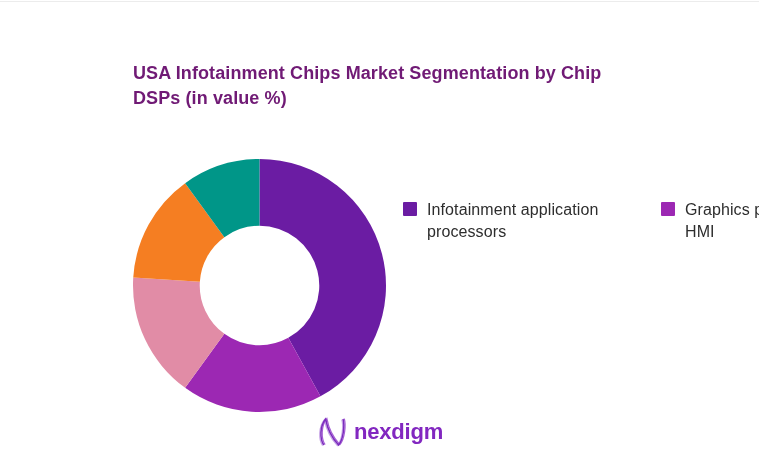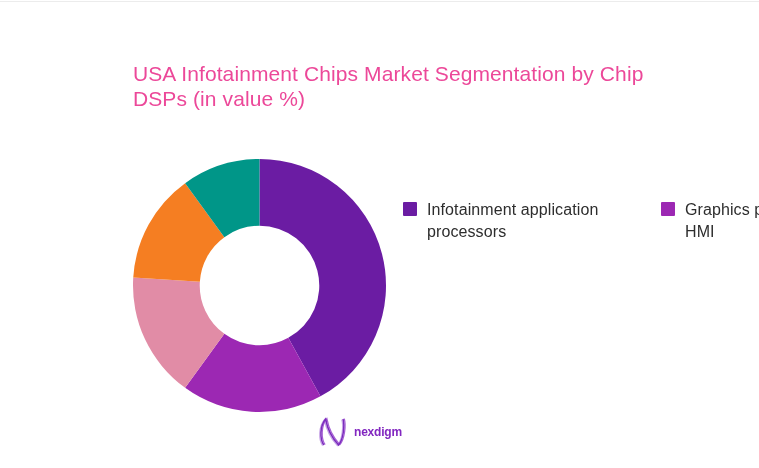--- a/index.html
+++ b/index.html
@@ -9,22 +9,22 @@
     font-family: "Liberation Sans", sans-serif;
     position: relative;
     overflow: hidden;
   }
   .top-hairline {
     position: absolute; top: 1px; left: 0; width: 759px; height: 1px;
     background: #ececec;
   }
   .chart-title {
     position: absolute; left: 133px; top: 61px; width: 520px;
-    font-size: 21px; line-height: 25px; color: #ec4899;
-    letter-spacing: 0.1px; font-weight: 400;
+    font-size: 18px; line-height: 25px; color: #701a75;
+    letter-spacing: 0.1px; font-weight: 700;
   }
   .chart-title .line { display: block; }
   .donut-wrap {
     position: absolute; left: 132px; top: 158px;
     width: 255px; height: 255px;
   }
   .legend {
     position: absolute; left: 403px; top: 199px;
     display: flex; flex-direction: row;
   }
@@ -36,21 +36,21 @@
   .legend-label {
     width: 234px; font-size: 16px; line-height: 22px;
     color: #2d2d2d; letter-spacing: 0.1px;
   }
   .logo {
     position: absolute; left: 317px; top: 415px;
     display: flex; align-items: center;
   }
   .logo-mark { width: 32px; height: 34px; margin-right: 5px; }
   .logo-text {
-    font-size: 12px; font-weight: 700; color: #8227c0;
+    font-size: 22px; font-weight: 700; color: #8227c0;
     letter-spacing: -0.2px; line-height: 34px;
   }
 </style>
 </head>
 <body>
 
 <div class="top-hairline"></div>
 
 <div class="chart-title">
   <span class="line">USA Infotainment Chips Market Segmentation by Chip</span>

